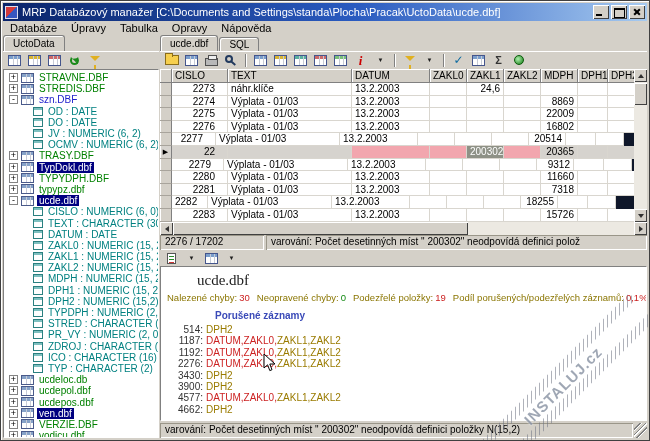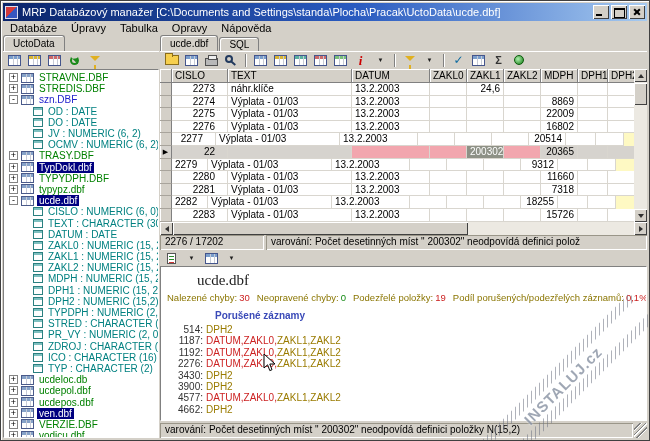--- a/index.html
+++ b/index.html
@@ -91,21 +91,21 @@
   .tfield .tlabel{color:#008080}
   .tlabel.tblue{color:#2020cc}
   .tlabel.tsel{background:#000080;color:#fff}
 
   
   .gridzone{position:absolute;top:34px;left:0;right:0;height:153px;background:#fff}
   .ghdr{position:absolute;top:0;left:0;right:13px;height:14px;display:flex;overflow:hidden;background:#d4d0c8}
   .gh{flex:none;font-size:10px;padding:1px 2px 0 3px;background:#d4d0c8;white-space:nowrap;overflow:hidden;
     border-right:1px solid #808080;border-bottom:1px solid #808080;box-shadow:inset 1px 1px 0 #fff}
   .gh.mk{width:12px}
-  .gbody{position:absolute;top:14px;left:0;right:13px;bottom:0;background:#fef9c3;overflow:hidden}
+  .gbody{position:absolute;top:14px;left:0;right:13px;bottom:0;background:#0f172a;overflow:hidden}
   .grow{display:flex;height:12.6px}
   .gc{flex:none;font-size:10px;line-height:12px;padding:0 3px;background:#fff;white-space:nowrap;overflow:hidden;
     border-right:1px solid #d9d6cf;border-bottom:1px solid #d9d6cf}
   .grow .gc:nth-child(2){padding-right:12px}
   .gc.mk{width:12px;background:#d4d0c8;border-right:1px solid #808080;border-bottom:1px solid #a8a49c;
     box-shadow:inset 1px 0 0 #fff;padding:0;text-align:center;font-size:7px;line-height:12px}
   .a-r{text-align:right}.a-l{text-align:left}
   .grow.sel .gc{background:#d6d3ce}
   .grow.sel .gc.pink{background:#f2a6ae}
   .grow.sel .gc.dark{background:#8e9186;color:#fff}
@@ -489,21 +489,21 @@
             <span class="gc a-l pink" style="width: 78px;"></span>
             <span class="gc a-r pink" style="width: 37px;"></span>
             <span class="gc a-r dark" style="width: 37px;">200302</span>
             <span class="gc a-r pink" style="width: 37px;"></span>
             <span class="gc a-r" style="width: 37px;">20365</span>
             <span class="gc a-r" style="width: 30px;"></span>
             <span class="gc a-r" style="width: 28px;"></span>
           </div>
           <div class="grow">
             <span class="gc mk"></span>
-            <span class="gc a-r" style="width: 36px;">2279</span>
+            <span class="gc a-r" style="width: 52px;">2279</span>
             <span class="gc a-l" style="width: 124px;">Výplata - 01/03</span>
             <span class="gc a-l" style="width: 78px;">13.2.2003</span>
             <span class="gc a-r" style="width: 37px;"></span>
             <span class="gc a-r" style="width: 37px;"></span>
             <span class="gc a-r" style="width: 37px;"></span>
             <span class="gc a-r" style="width: 37px;">9312</span>
             <span class="gc a-r" style="width: 30px;"></span>
             <span class="gc a-r" style="width: 28px;"></span>
           </div>
           <div class="grow">

